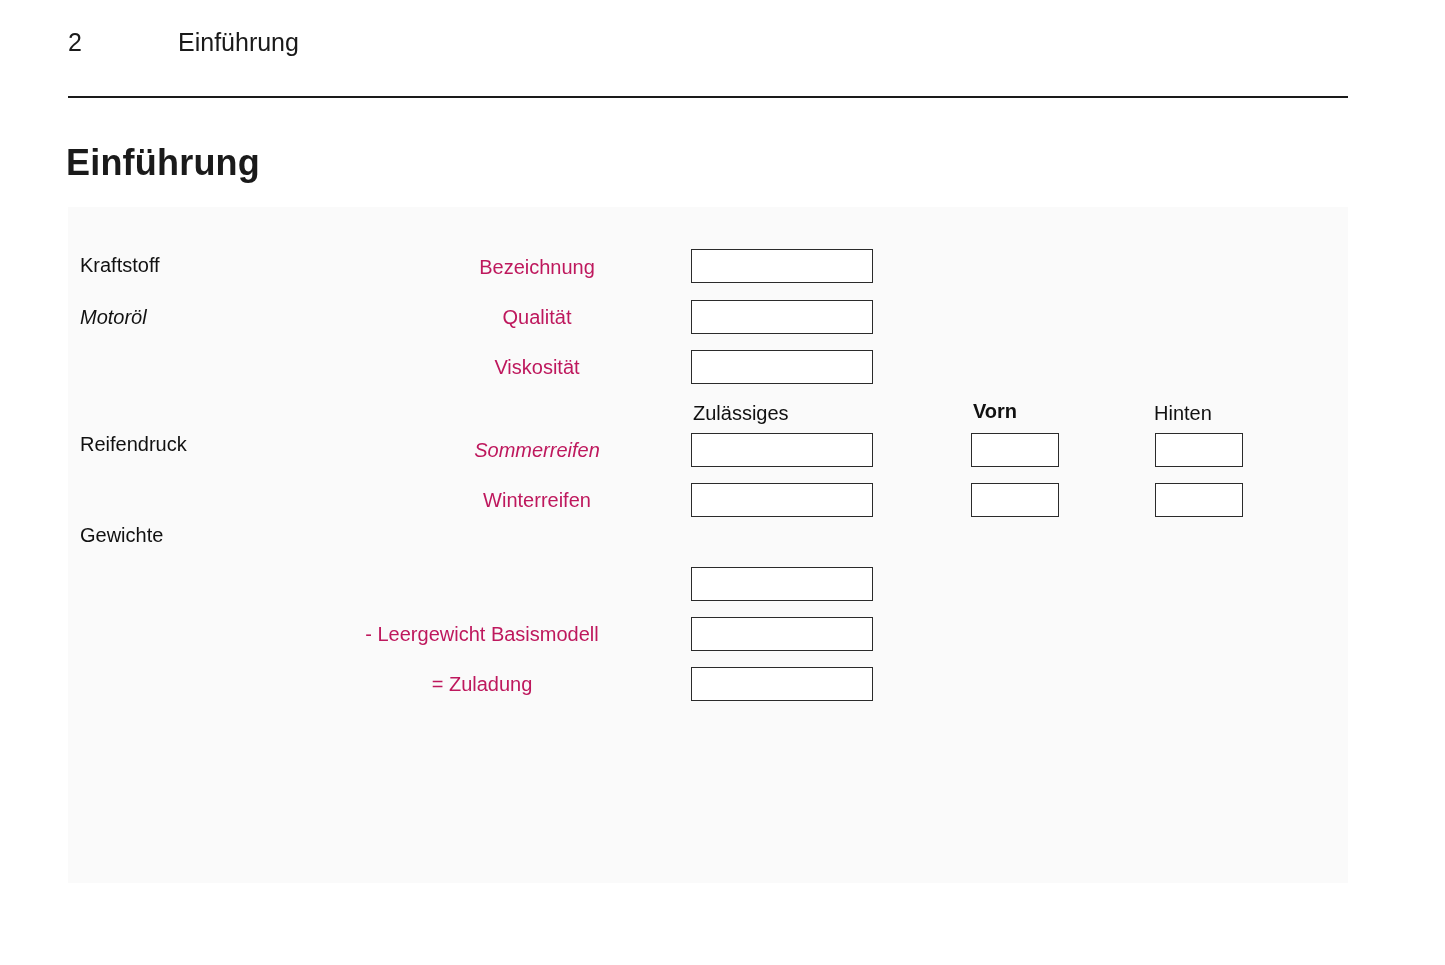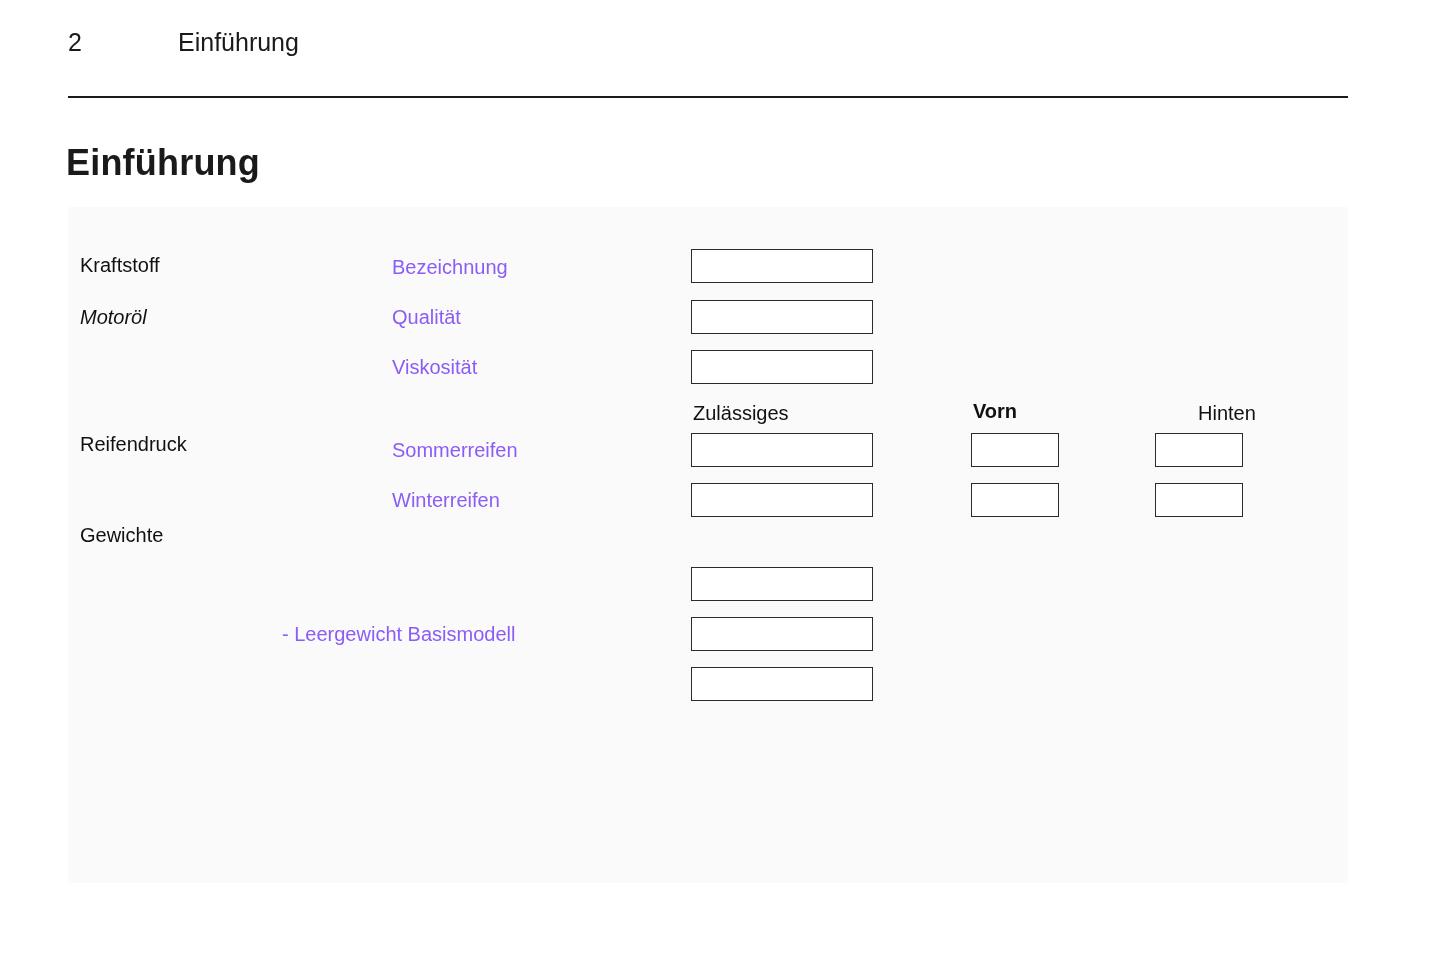--- a/index.html
+++ b/index.html
@@ -67,22 +67,22 @@
   .section-label {
     position: absolute;
     font-size: 20px;
     color: #111;
     white-space: nowrap;
   }
 
   .field-label {
     position: absolute;
     font-size: 20px;
-    color: #8b5cf6;
-    text-align: left;
+    color: #be185d;
+    text-align: center;
     white-space: nowrap;
   }
 
   .col-header {
     position: absolute;
     font-size: 20px;
     color: #111;
     white-space: nowrap;
   }
 
@@ -136,23 +136,23 @@
     <input type="text" placeholder="" style="">
   </div>
 
   <div class="field-label" style="left:324px; top:149px; width:290px;">Viskosität</div>
   <div class="blank-box box-wide" style="left:623px; top:143px;">
     <input type="text" placeholder="" style="">
   </div>
 
   <div class="col-header" style="left:625px; top:195px;">Zulässiges</div>
   <div class="col-header" style="left:905px; top:193px;font-weight:bold;">Vorn</div>
-  <div class="col-header" style="left:1086px; top:195px;margin-left:44px;">Hinten</div>
+  <div class="col-header" style="left:1086px; top:195px;">Hinten</div>
 
-  <div class="field-label" style="left:324px; top:232px; width:290px;">Sommerreifen</div>
+  <div class="field-label" style="left:324px; top:232px; width:290px;font-style:italic;">Sommerreifen</div>
   <div class="blank-box box-wide" style="left:623px; top:226px;">
     <input type="text" placeholder="" style="">
   </div>
   <div class="blank-box box-small" style="left:903px; top:226px;">
     <input type="text" placeholder="" style="">
   </div>
   <div class="blank-box box-small" style="left:1087px; top:226px;">
     <input type="text" placeholder="" style="">
   </div>
 
@@ -169,17 +169,18 @@
 
   <div class="blank-box box-wide" style="left:623px; top:360px;">
     <input type="text" placeholder="" style="">
   </div>
 
   <div class="field-label" style="left:214px; top:416px; width:400px;">- Leergewicht Basismodell</div>
   <div class="blank-box box-wide" style="left:623px; top:410px;">
     <input type="text" placeholder="" style="">
   </div>
 
+  <div class="field-label" style="left:214px; top:466px; width:400px;">= Zuladung</div>
   <div class="blank-box box-wide" style="left:623px; top:460px;">
     <input type="text" placeholder="" style="">
   </div>
 
 </div>
 
 </body></html>

